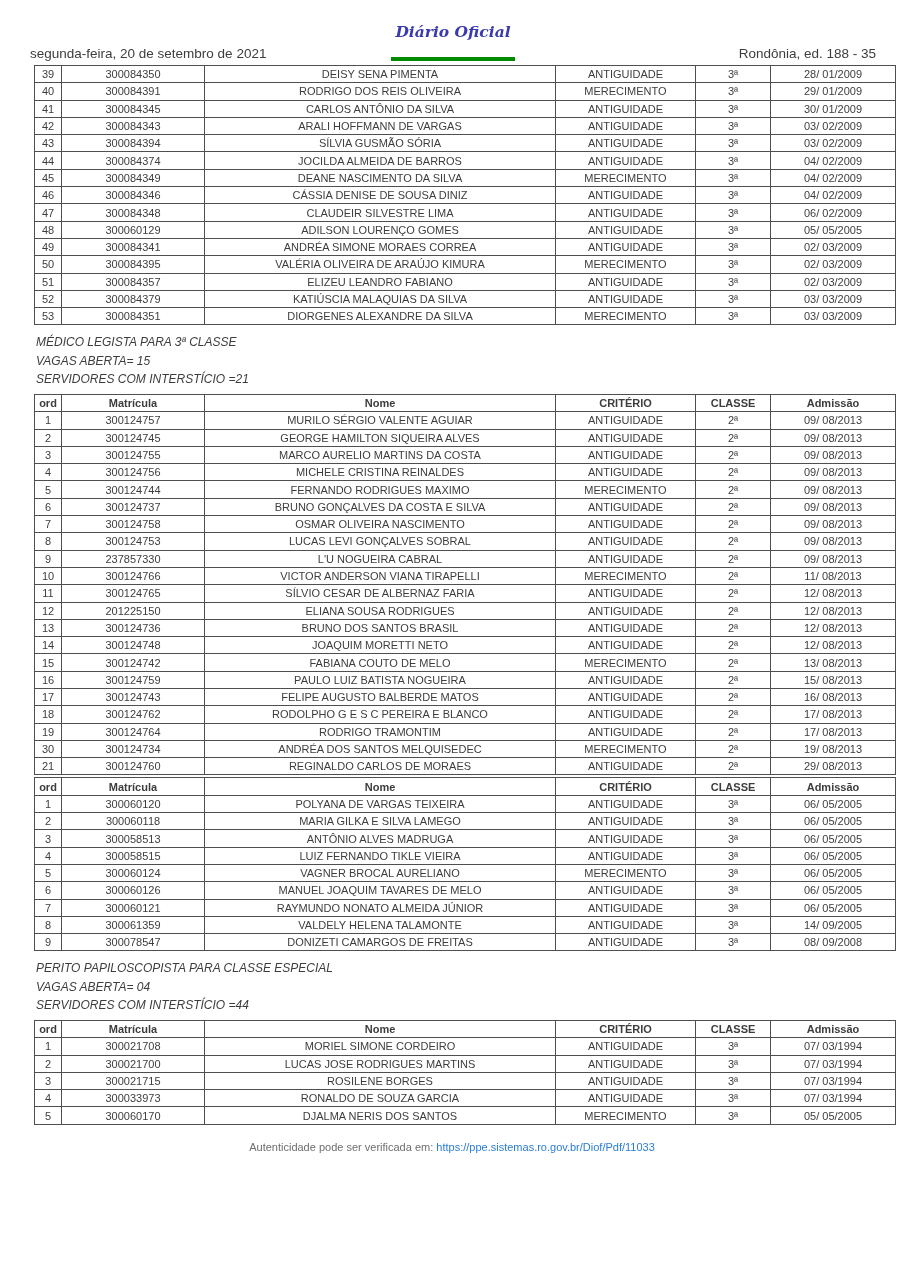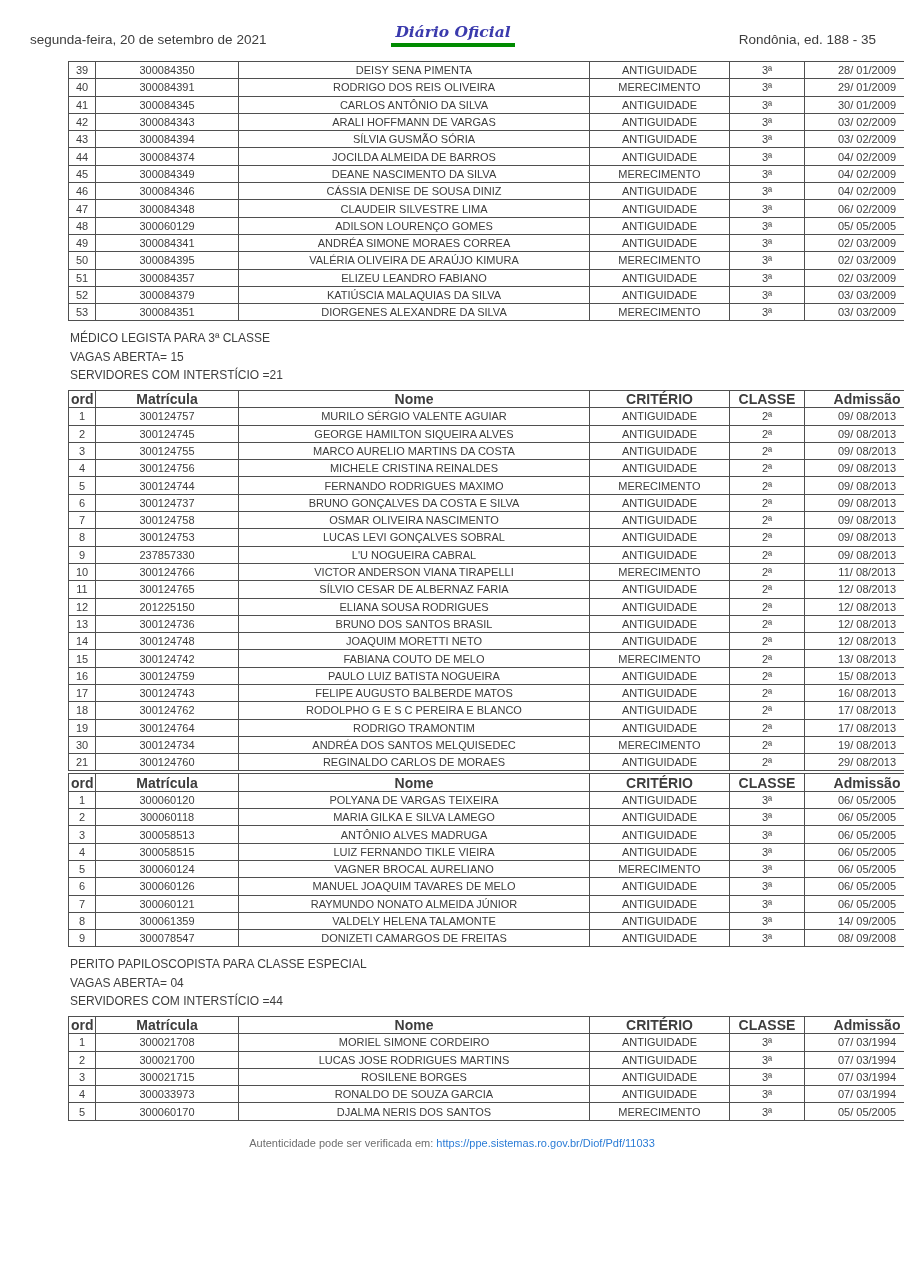--- a/index.html
+++ b/index.html
@@ -33,31 +33,31 @@
     text-align: center;
   }
   .gazette-logo {
     display: inline-block;
     font-family: "DejaVu Serif", serif;
     font-style: italic;
     font-weight: bold;
     font-size: 15.5px;
     color: var(--logo-blue, #3a3aad);
     border-bottom: 4px solid var(--underline-green, #008b00);
-    padding: 0 4px 2px 4px;
+    padding: 0 4px 16px 4px;
   }
   
-  .doc-body { margin-top: 14px; padding-left: 34px; }
+  .doc-body { margin-top: 4px; }
   .section-block {
     margin: 8px 0 5px 36px;
     font-size: 12px;
     line-height: 18.5px;
     color: var(--text-dark, #3d3d3d);
   }
-  .section-block div { white-space: nowrap; }
+  .section-block div { white-space: nowrap; font-style: italic; }
   
   table.promotion-table {
     border-collapse: collapse;
     table-layout: fixed;
     margin-left: 34px;
     width: 861px;
     font-size: 11px;
     color: var(--text-dark, #3d3d3d);
     margin-bottom: 2px;
   }
@@ -66,21 +66,21 @@
     border: 1px solid var(--border, #4f4f4f);
     height: 17.3px;
     text-align: center;
     vertical-align: middle;
     padding: 0 2px;
     overflow: hidden;
     white-space: nowrap;
   }
   table.promotion-table th {
     font-weight: bold;
-    font-size: 14px;
+    font-size: 11px;
   }
   
   .doc-footer {
     margin-top: 13px;
     text-align: center;
     font-size: 11px;
     line-height: 19px;
     color: var(--text-gray, #6e6e6e);
   }
   .doc-footer a {

